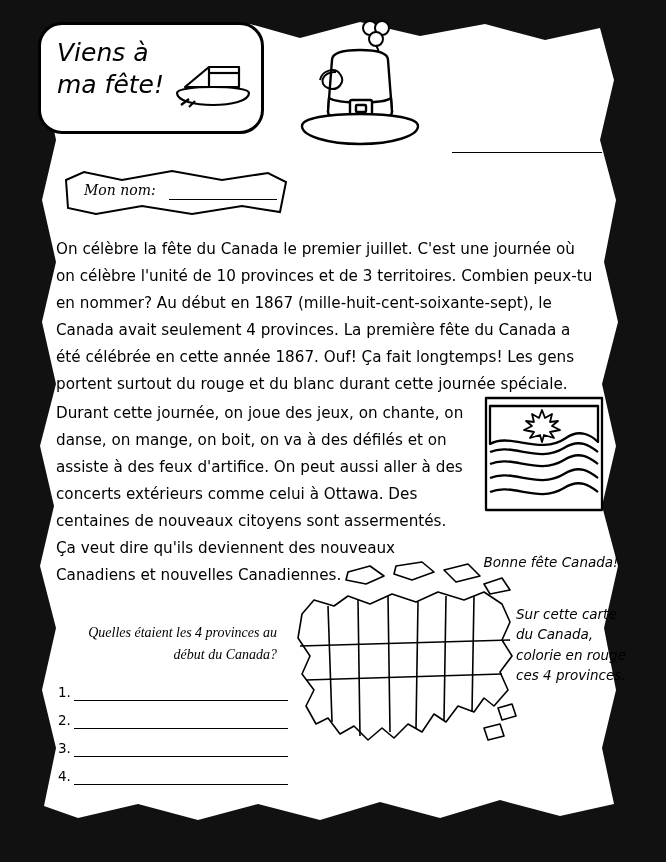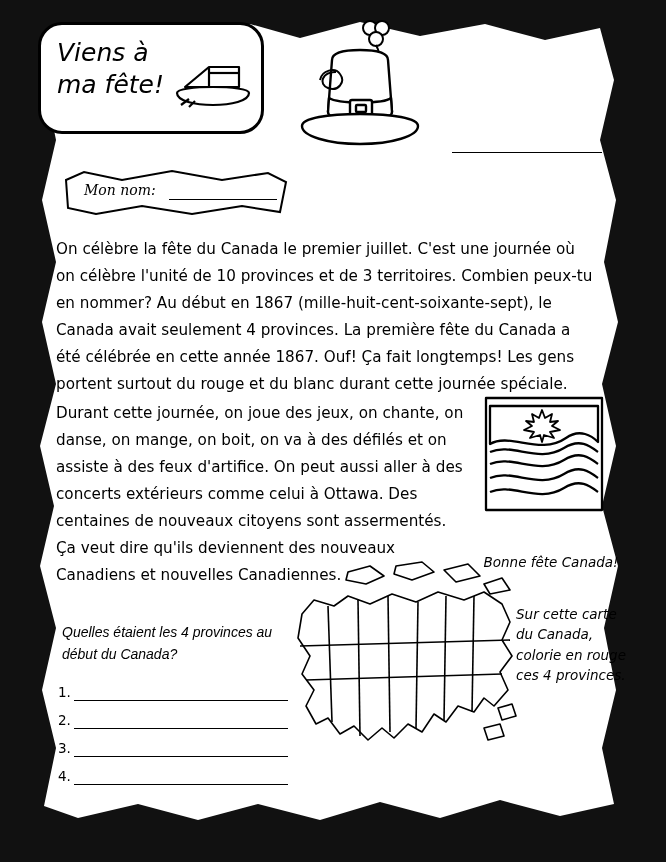--- a/index.html
+++ b/index.html
@@ -140,22 +140,22 @@
     font-size: 13.5px;
     color: #000;
     margin-top: 26px;
   }
 
   
   .question {
     position: absolute;
     left: 62px; top: 622px;
     width: 215px;
-    text-align: left;
-    font-family: Liberation Sans, sans-serif;
+    text-align: right;
+    font-family: Liberation Serif, serif;
     font-style: italic;
     font-size: 14px;
     line-height: 1.55;
     color: #000;
   }
   .answers {
     position: absolute;
     left: 58px; top: 680px;
     width: 230px;
   }

